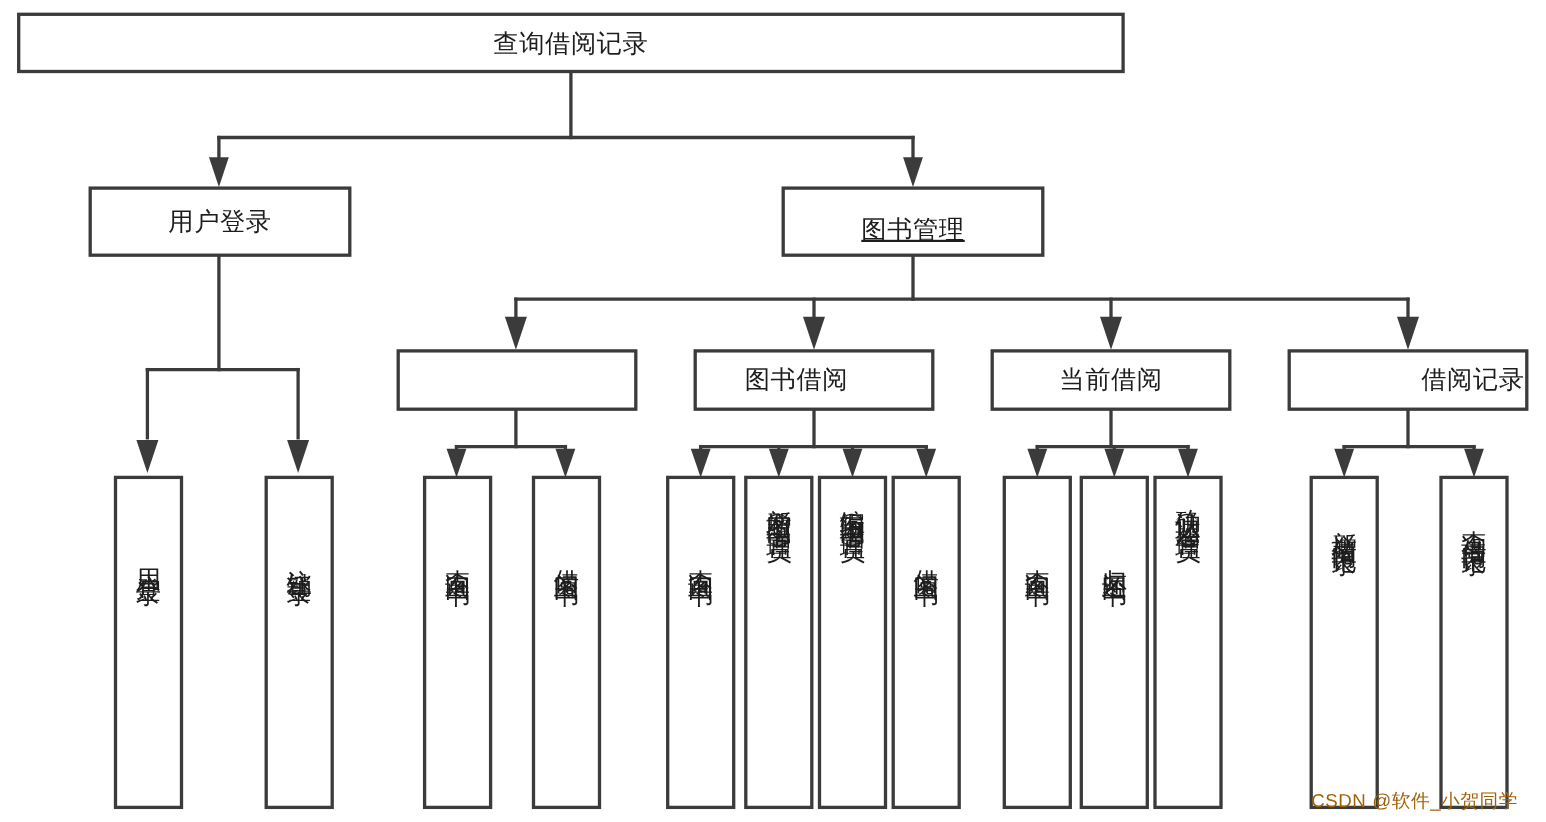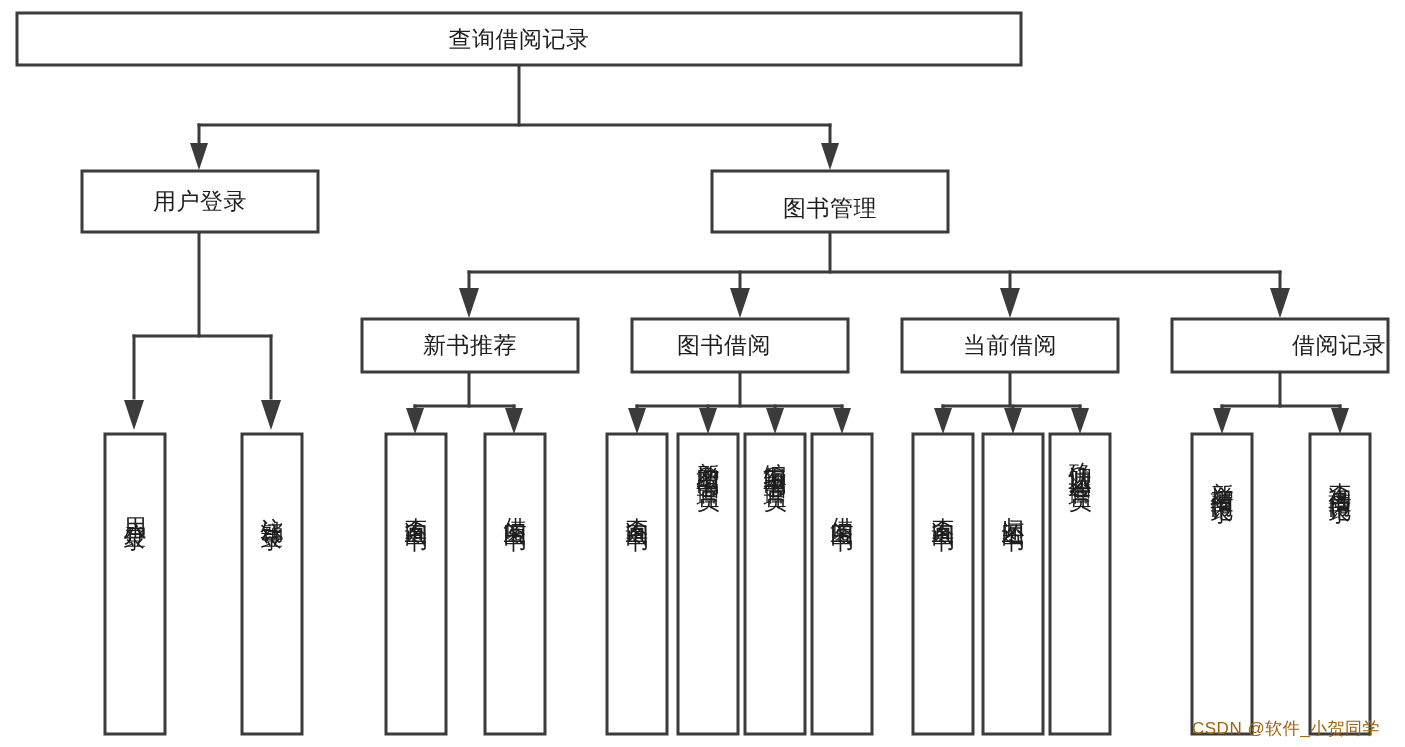--- a/index.html
+++ b/index.html
@@ -188,23 +188,22 @@
     <rect class="box-rect" x="1050" y="434" width="60" height="300"></rect>
 
     <rect class="box-rect" x="1192" y="434" width="60" height="300"></rect>
     <rect class="box-rect" x="1310" y="434" width="60" height="300"></rect>
   </svg>
 
   <div class="node-label horiz" style="left:17px; top:13px; width:1004px; height:52px;">查询借阅记录</div>
 
   <div class="node-label horiz" style="left:82px; top:171px; width:236px; height:61px;">用户登录</div>
 
-  <div class="node-label horiz" style="left:712px; top:171px; width:236px; height:75px;">图书管理</div>
-
-  <div class="node-label horiz" style="left:362px; top:319px; width:216px; height:53px;">新书推荐</div>
+  <div class="node-label horiz" style="left:712px; top:171px; width:236px; height:75px;text-decoration:underline;">图书管理</div>
+
 
   <div class="node-label horiz" style="left:632px; top:319px; width:184px; height:53px;">图书借阅</div>
 
   <div class="node-label horiz" style="left:902px; top:319px; width:216px; height:52px;">当前借阅</div>
 
   <div class="node-label horiz" style="left:1231px; top:319px; width:216px; height:53px;">借阅记录</div>
 
   <div class="node-label vert" style="left:105px; top:499px; width:60px; height:170px;">用户登录</div>
   <div class="node-label vert" style="left:242px; top:499px; width:60px; height:170px;">注销登录</div>
 

